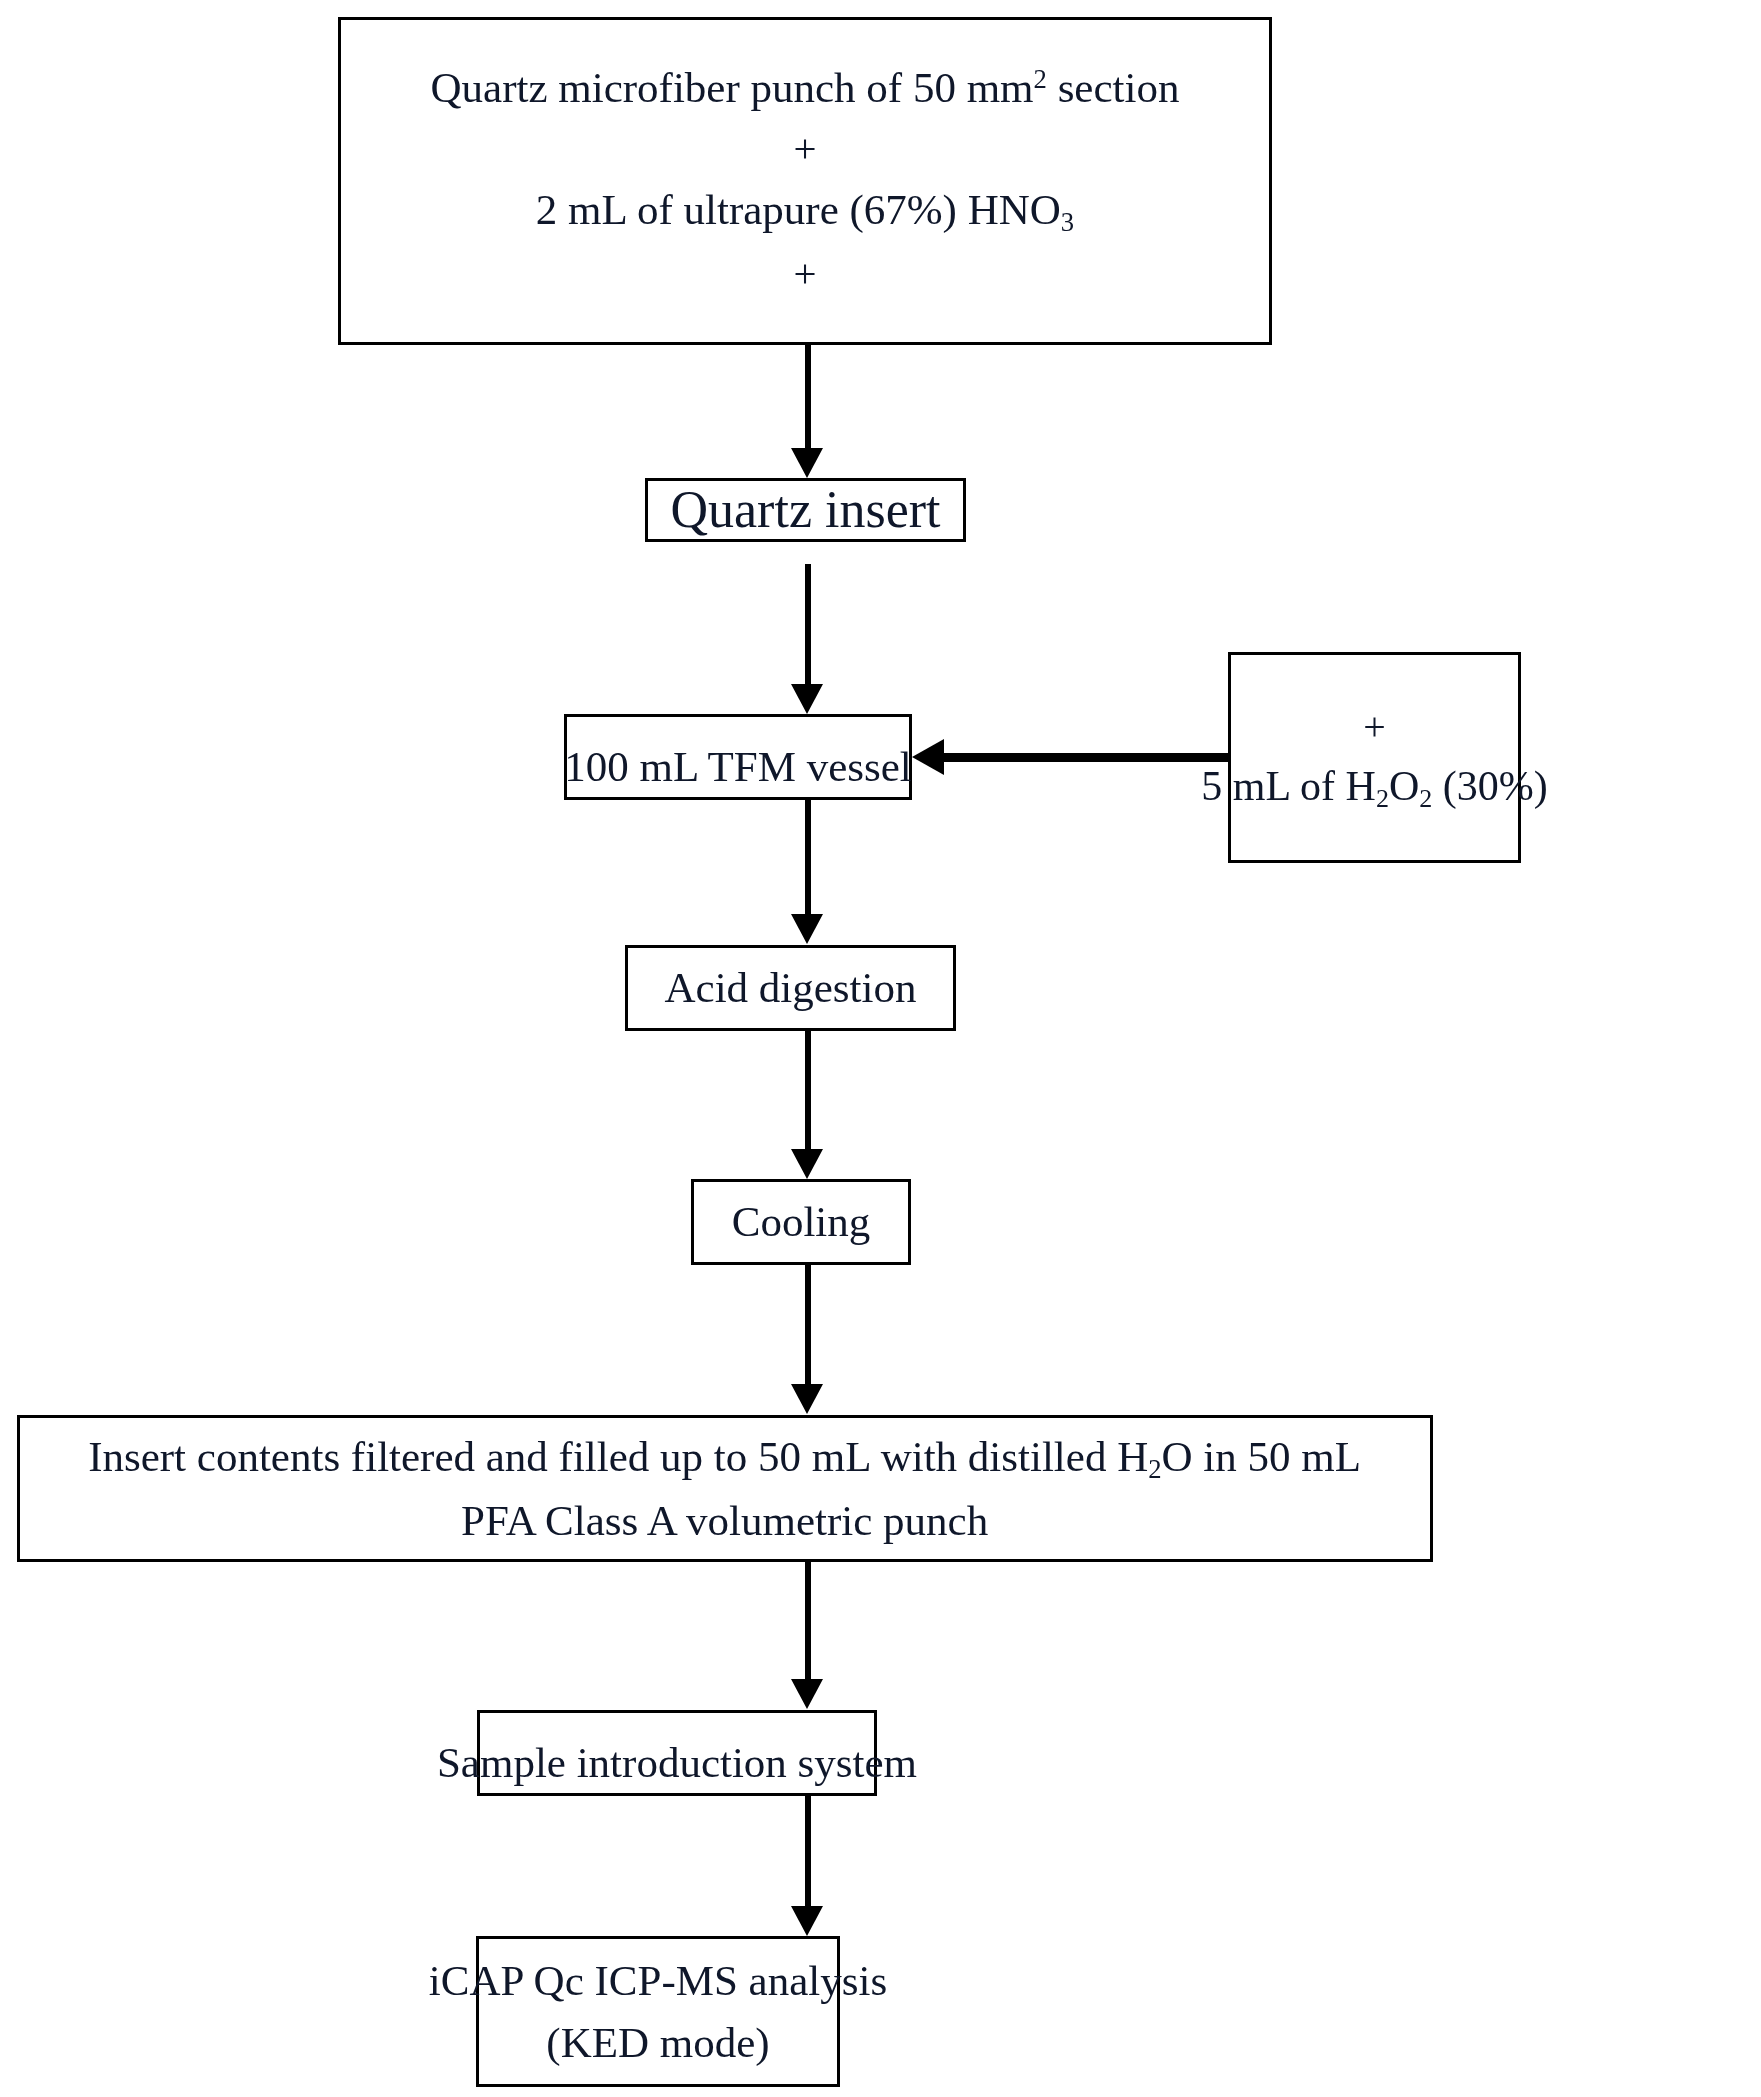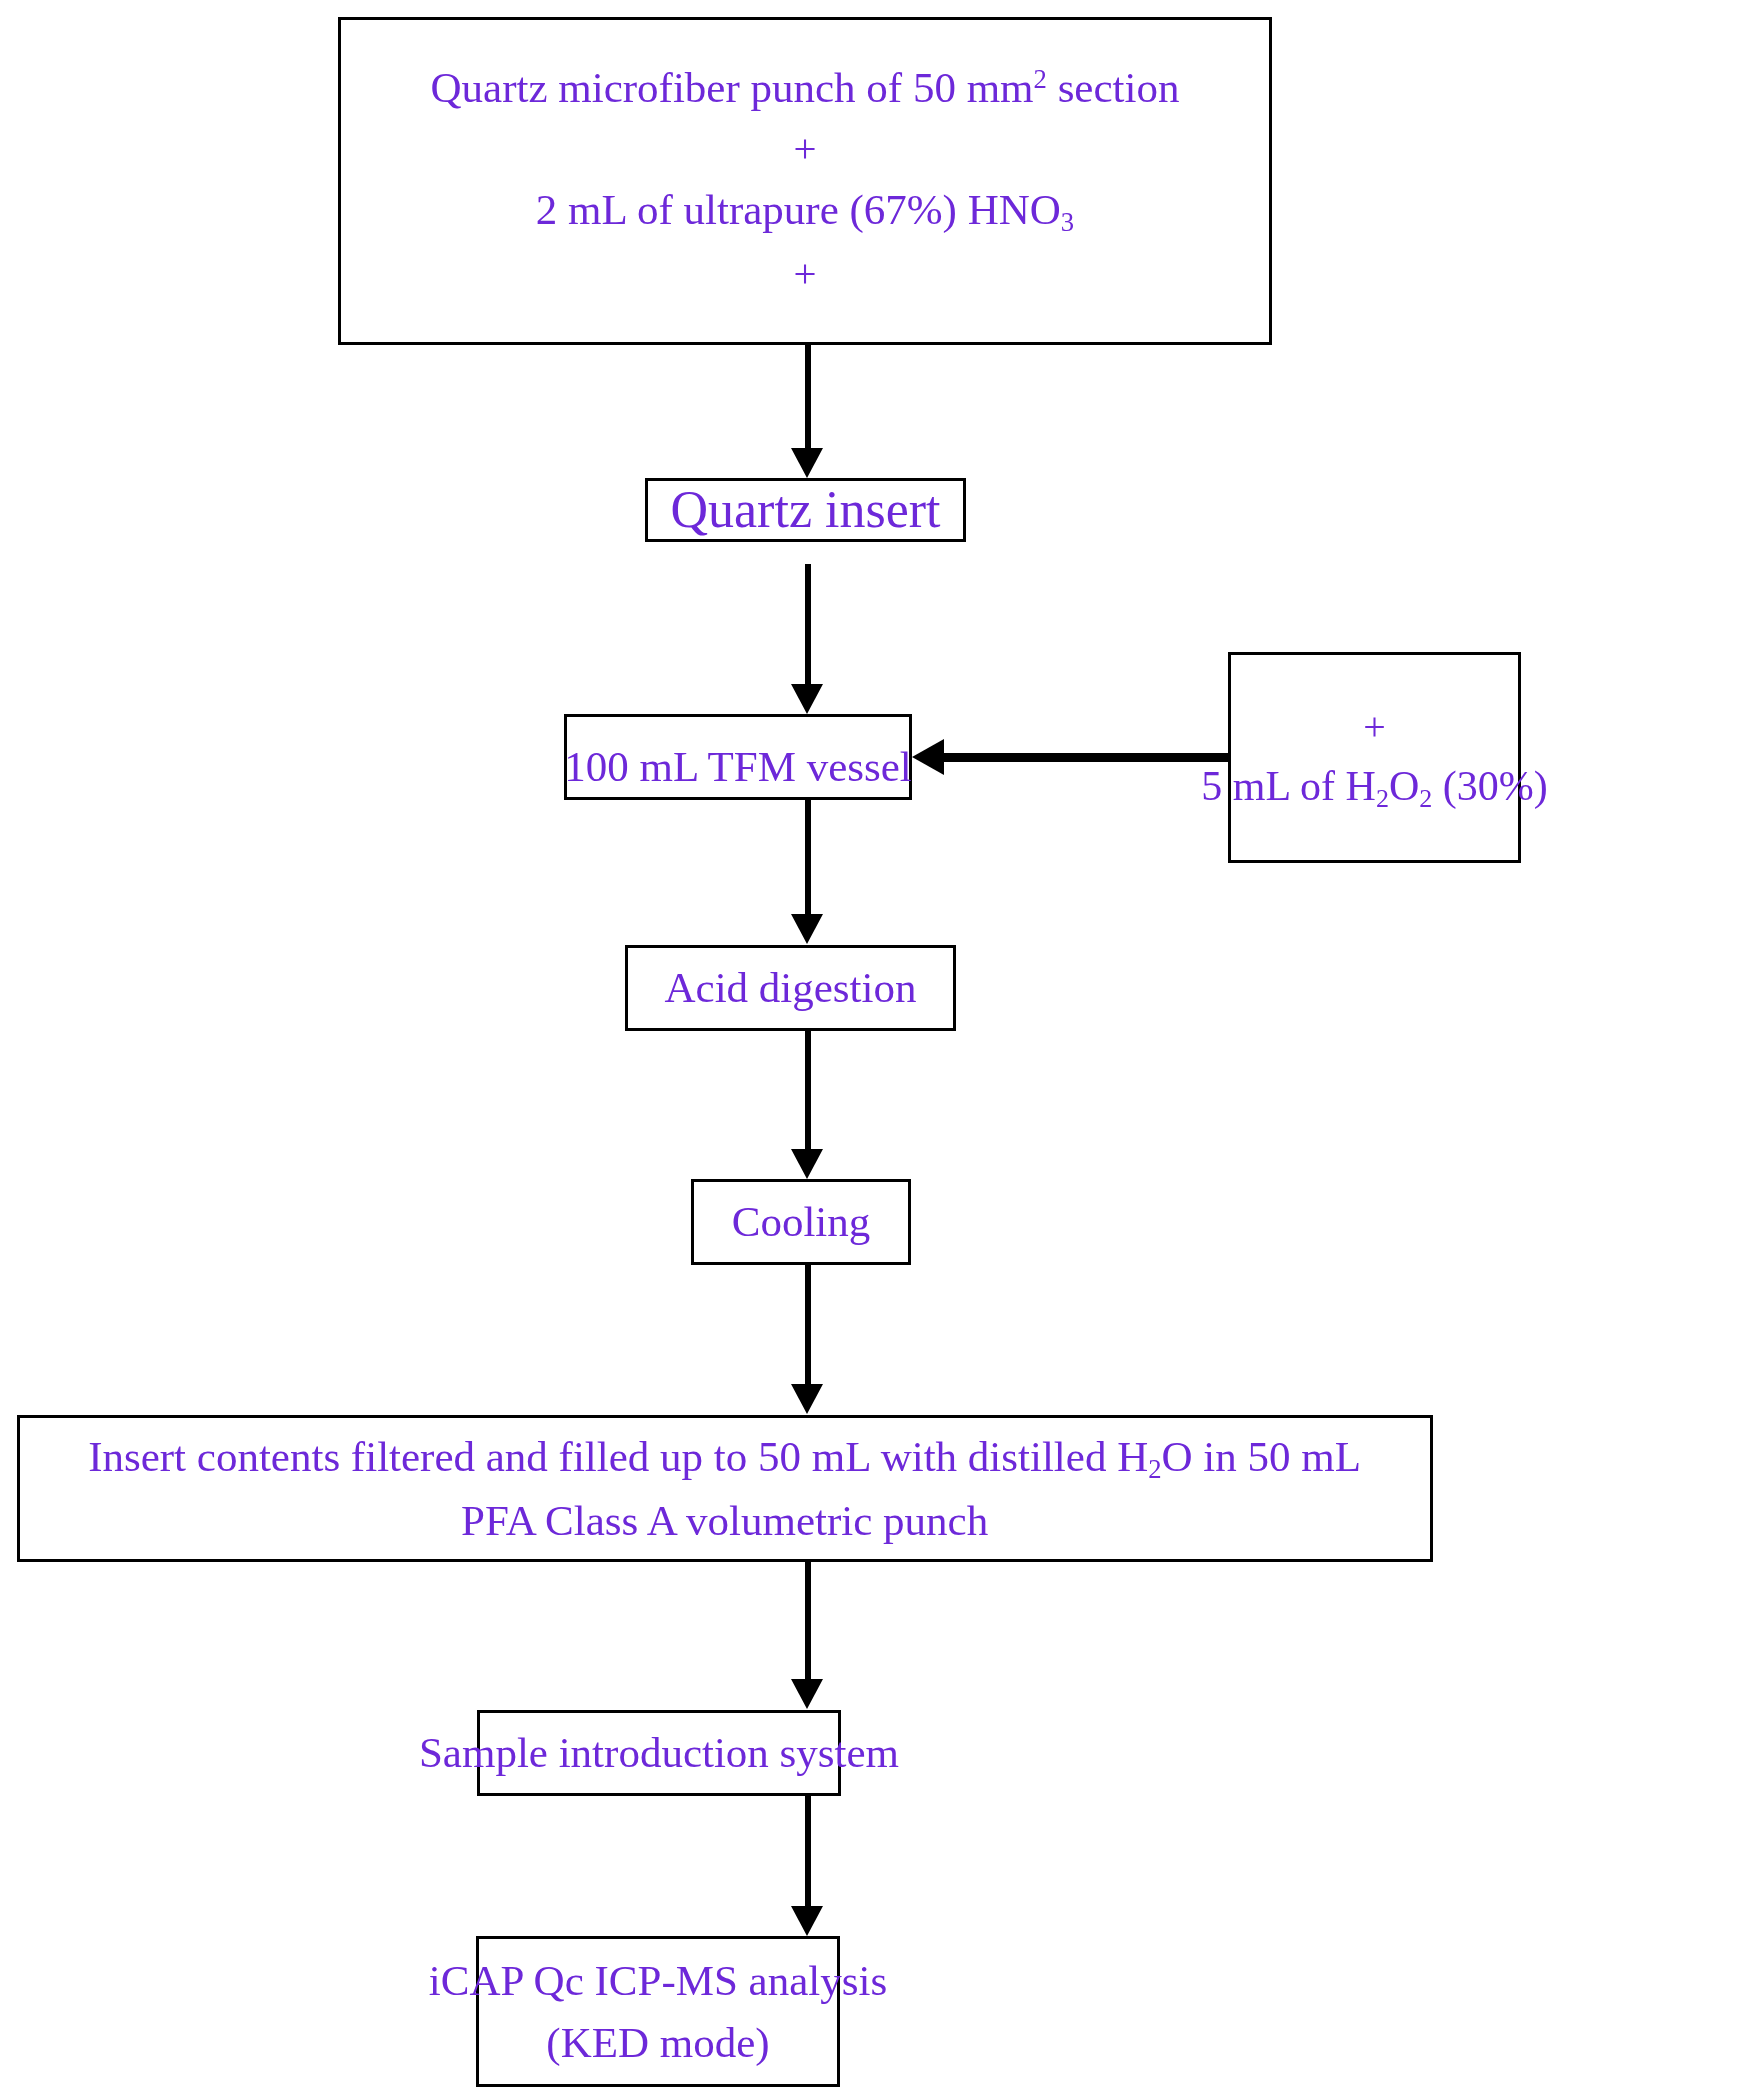--- a/index.html
+++ b/index.html
@@ -23,21 +23,21 @@
     position: absolute;
     box-sizing: border-box;
     border: 3.8px solid #000000;
     background: #ffffff;
     display: flex;
     flex-direction: column;
     align-items: center;
     justify-content: center;
     text-align: center;
     line-height: 1.42;
-    color: #6d28d9;
+    color: #0f172a;
   }
   .node .line {
     display: block;
     white-space: nowrap;
   }
   .node .plus {
     display: block;
     font-size: 0.95em;
     line-height: 1.5;
   }
@@ -45,21 +45,21 @@
   sup { font-size: 0.62em; vertical-align: 0.52em; }
 
   
   #node-reagents      { left: 338px;  top: 16.6px;   width: 934px; height: 328px; font-size: 43px; }
   #node-quartz-insert { left: 645px;  top: 478px;  width: 321px;  height: 64px; font-size: 52px; }
   #node-tfm-vessel    { left: 564px;  top: 714px;  width: 348px;  height: 86px; font-size: 43px; justify-content: flex-end; }
   #node-peroxide      { left: 1228px; top: 652px;  width: 293px;  height: 211px; font-size: 42px; }
   #node-acid          { left: 625px;  top: 945px; width: 331px;  height: 86px; font-size: 43px; }
   #node-cooling       { left: 691px;  top: 1179px; width: 220px;  height: 86px; font-size: 43px; }
   #node-flask         { left: 16.6px;   top: 1415px; width: 1416px; height: 147px; font-size: 43px; }
-  #node-intro-system  { left: 477px;  top: 1710px; width: 364px;  height: 86px; font-size: 43px; }
+  #node-intro-system  { left: 477px;  top: 1710px; width: 400px;  height: 86px; font-size: 43px; justify-content: flex-end; }
   #node-icpms         { left: 476px;  top: 1936px; width: 364px;  height: 151px; font-size: 43px; }
 
   
   .arrow {
     position: absolute;
   }
   .arrow .shaft {
     position: absolute;
     background: #000000;
   }

